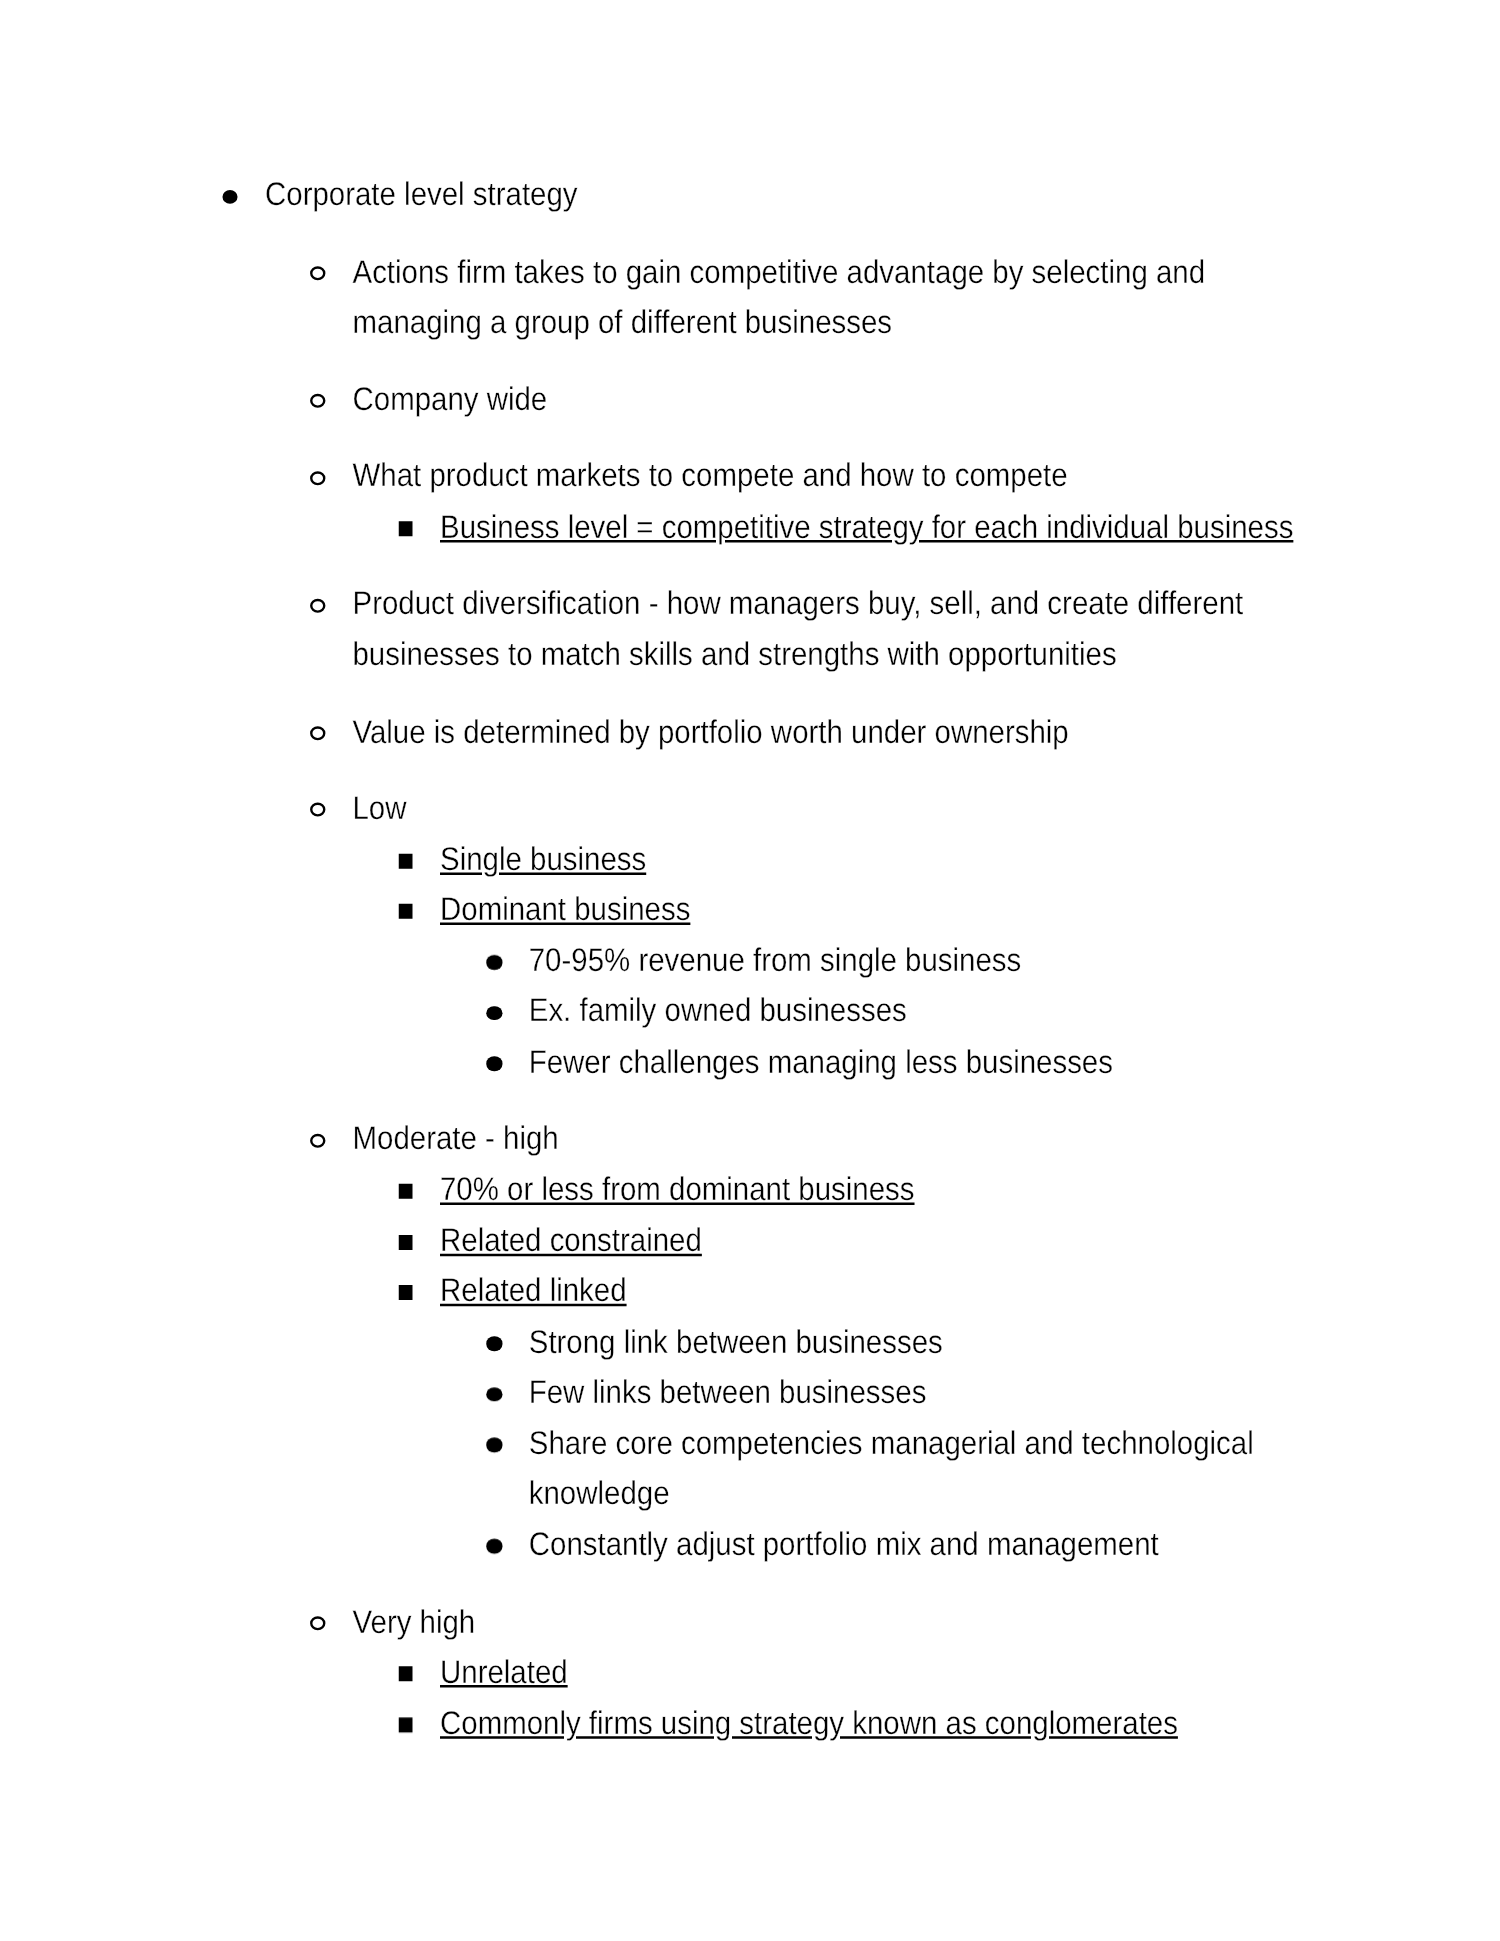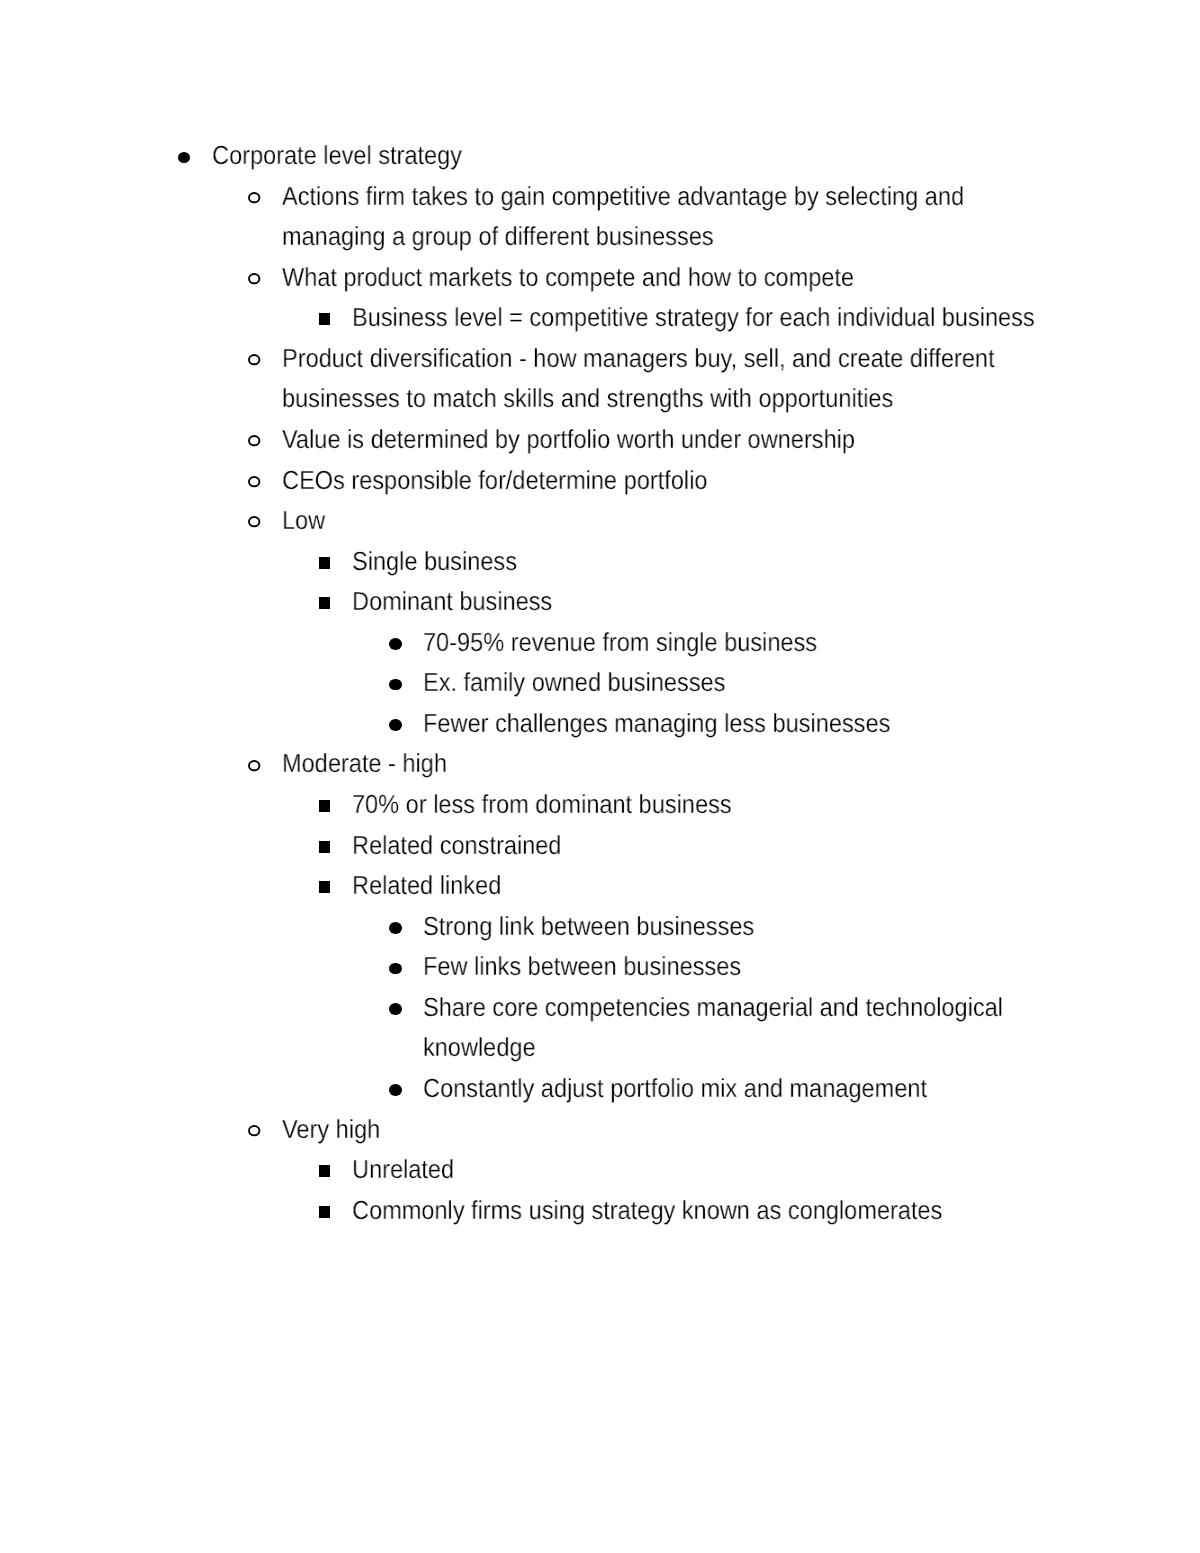--- a/index.html
+++ b/index.html
@@ -44,22 +44,22 @@
     display: block;
     transform: scaleX(0.9004) translateZ(0);
     transform-origin: 0 50%;
     will-change: transform;
     -webkit-font-smoothing: antialiased;
     -webkit-text-stroke: 0.26px #ffffff;
   }
 
   
   .lvl1 { padding-left: 212.1px; }
-  .lvl2 { padding-left: 281.6px; }
-  .lvl3 { padding-left: 352.3px; }
+  .lvl2 { padding-left: 281.6px; margin-top: 21px; }
+  .lvl3 { padding-left: 352.3px; text-decoration: underline; }
   .lvl4 { padding-left: 422.7px; }
 
   .lvl1 > .marker { left: 177.5px; }
   .lvl2 > .marker { left: 247.8px; }
   .lvl3 > .marker { left: 318.9px; }
   .lvl4 > .marker { left: 388.9px; }
 
   
   .disc {
     width: 12.7px; height: 11.6px;
@@ -82,31 +82,31 @@
 <body>
 
 <div class="page">
   <div class="outline" id="outline">
       <div class="node lvl1"><span class="marker disc"></span><span class="txt">Corporate level strategy</span></div>
       <div class="node lvl2"><svg viewBox="0 0 12.4 11.3" width="12.4" height="11.3" class="marker circ">
           <ellipse cx="6.2" cy="5.65" rx="5.2" ry="4.65" fill="none" stroke="#000000" stroke-width="1.9"></ellipse>
         </svg><span class="txt">Actions firm takes to gain competitive advantage by selecting and</span><span class="txt">managing a group of different businesses</span></div>
       <div class="node lvl2"><svg viewBox="0 0 12.4 11.3" width="12.4" height="11.3" class="marker circ">
           <ellipse cx="6.2" cy="5.65" rx="5.2" ry="4.65" fill="none" stroke="#000000" stroke-width="1.9"></ellipse>
+        </svg><span class="txt">Company wide</span></div>
+      <div class="node lvl2"><svg viewBox="0 0 12.4 11.3" width="12.4" height="11.3" class="marker circ">
+          <ellipse cx="6.2" cy="5.65" rx="5.2" ry="4.65" fill="none" stroke="#000000" stroke-width="1.9"></ellipse>
         </svg><span class="txt">What product markets to compete and how to compete</span></div>
       <div class="node lvl3"><span class="marker sq"></span><span class="txt">Business level = competitive strategy for each individual business</span></div>
       <div class="node lvl2"><svg viewBox="0 0 12.4 11.3" width="12.4" height="11.3" class="marker circ">
           <ellipse cx="6.2" cy="5.65" rx="5.2" ry="4.65" fill="none" stroke="#000000" stroke-width="1.9"></ellipse>
         </svg><span class="txt">Product diversification - how managers buy, sell, and create different</span><span class="txt">businesses to match skills and strengths with opportunities</span></div>
       <div class="node lvl2"><svg viewBox="0 0 12.4 11.3" width="12.4" height="11.3" class="marker circ">
           <ellipse cx="6.2" cy="5.65" rx="5.2" ry="4.65" fill="none" stroke="#000000" stroke-width="1.9"></ellipse>
         </svg><span class="txt">Value is determined by portfolio worth under ownership</span></div>
-      <div class="node lvl2"><svg viewBox="0 0 12.4 11.3" width="12.4" height="11.3" class="marker circ">
-          <ellipse cx="6.2" cy="5.65" rx="5.2" ry="4.65" fill="none" stroke="#000000" stroke-width="1.9"></ellipse>
-        </svg><span class="txt">CEOs responsible for/determine portfolio</span></div>
       <div class="node lvl2"><svg viewBox="0 0 12.4 11.3" width="12.4" height="11.3" class="marker circ">
           <ellipse cx="6.2" cy="5.65" rx="5.2" ry="4.65" fill="none" stroke="#000000" stroke-width="1.9"></ellipse>
         </svg><span class="txt">Low</span></div>
       <div class="node lvl3"><span class="marker sq"></span><span class="txt">Single business</span></div>
       <div class="node lvl3"><span class="marker sq"></span><span class="txt">Dominant business</span></div>
       <div class="node lvl4"><span class="marker disc"></span><span class="txt">70-95% revenue from single business</span></div>
       <div class="node lvl4"><span class="marker disc"></span><span class="txt">Ex. family owned businesses</span></div>
       <div class="node lvl4"><span class="marker disc"></span><span class="txt">Fewer challenges managing less businesses</span></div>
       <div class="node lvl2"><svg viewBox="0 0 12.4 11.3" width="12.4" height="11.3" class="marker circ">
           <ellipse cx="6.2" cy="5.65" rx="5.2" ry="4.65" fill="none" stroke="#000000" stroke-width="1.9"></ellipse>

